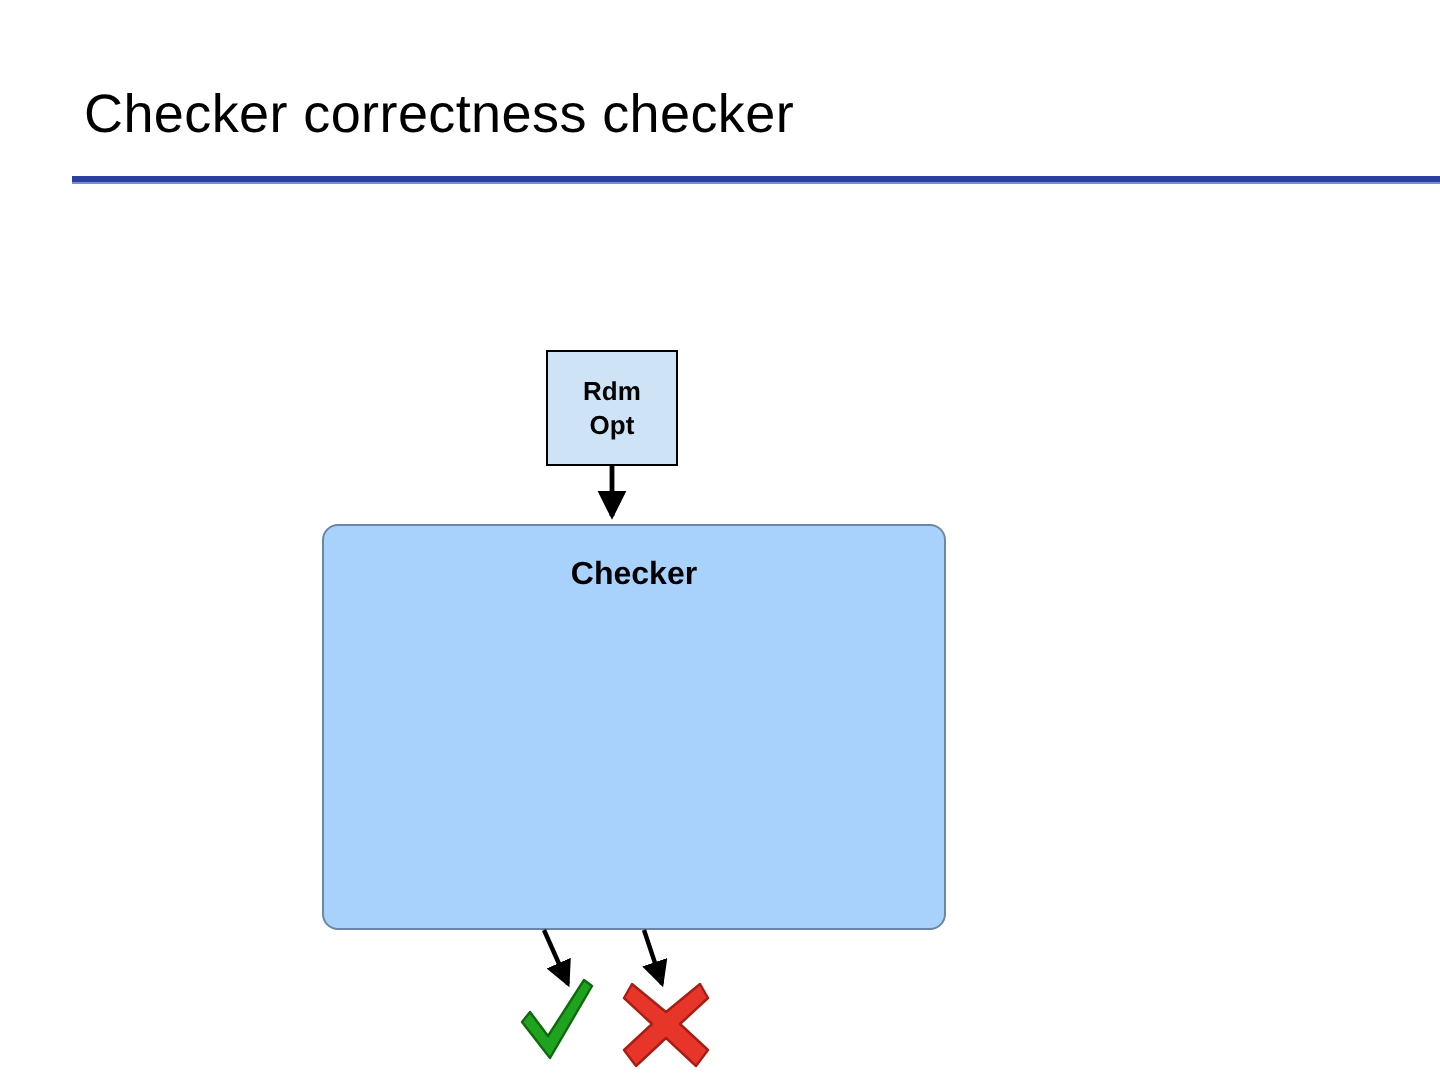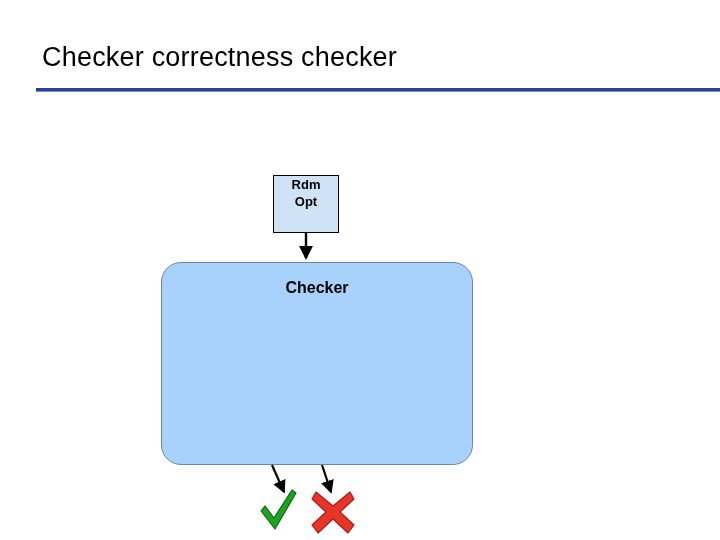--- a/index.html
+++ b/index.html
@@ -66,36 +66,37 @@
     left: 273px;
     top: 175px;
     width: 66px;
     height: 58px;
     background: #cfe3f7;
     border: 1px solid #000000;
     box-sizing: border-box;
     display: flex;
     flex-direction: column;
     align-items: center;
+    justify-content: center;
     font-size: 13px;
     font-weight: bold;
     color: #000000;
     line-height: 17px;
   }
 
   .node-checker {
     position: absolute;
     left: 161px;
     top: 262px;
     width: 312px;
     height: 203px;
     background: #a8d1fb;
     border: 1px solid #6a87a8;
     box-sizing: border-box;
-    border-radius: 20px;
+    border-radius: 8px;
   }
   .node-checker .checker-label {
     position: absolute;
     left: 0;
     right: 0;
     top: 16px;
     text-align: center;
     font-size: 16px;
     font-weight: bold;
     color: #000000;

